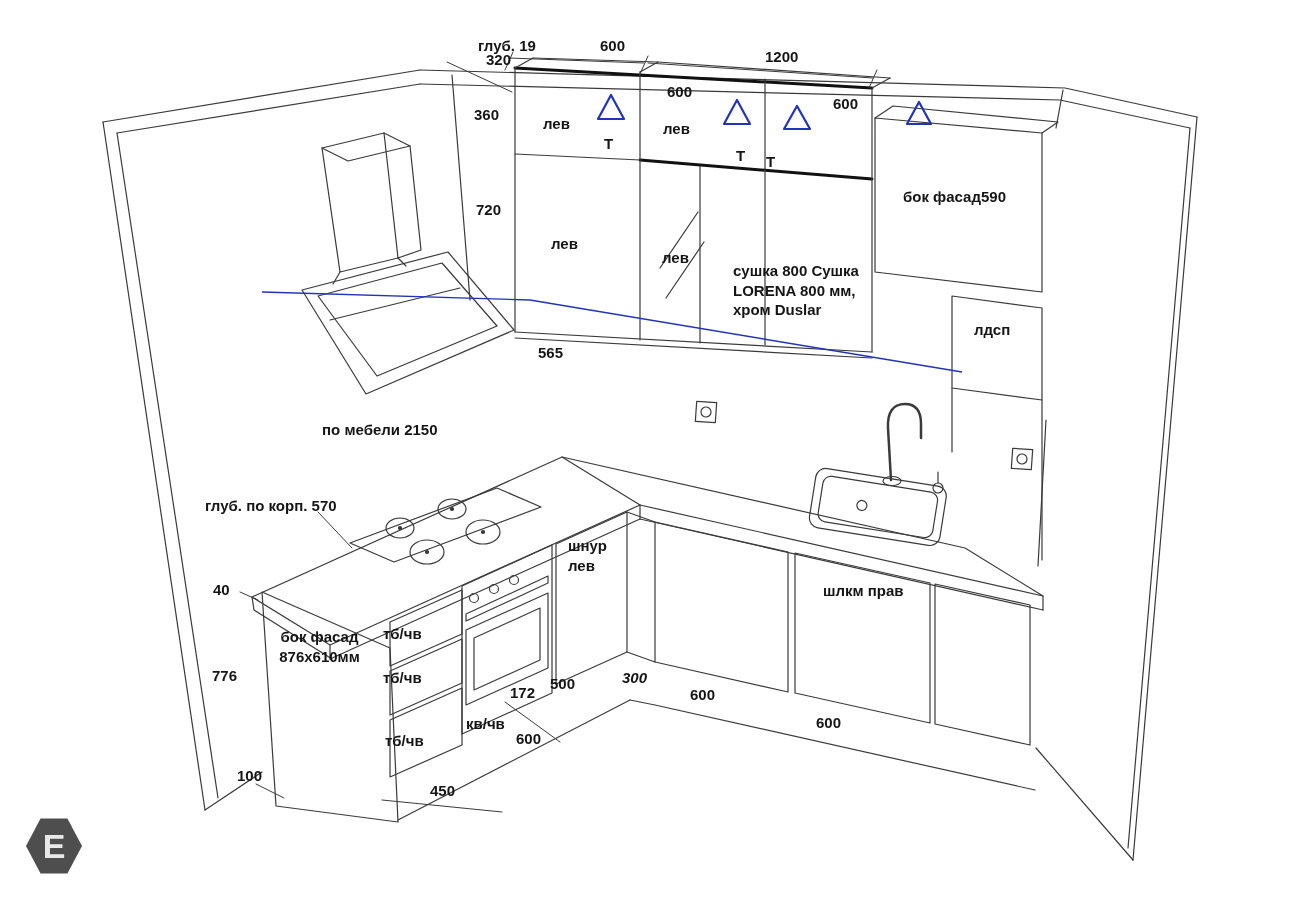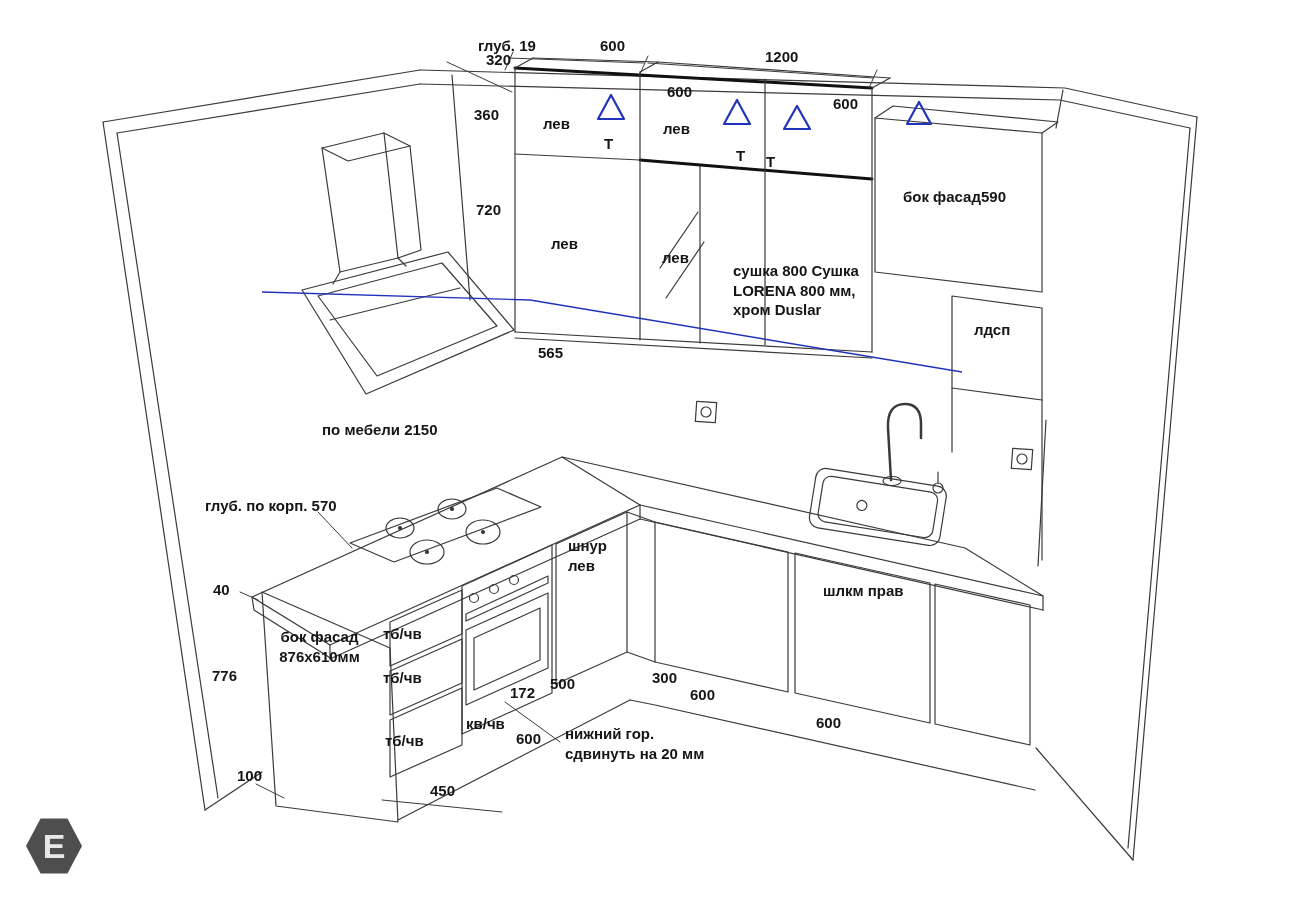--- a/index.html
+++ b/index.html
@@ -207,27 +207,25 @@
       <div class="lbl center" style="left: 272px; top: 627px; width: 95px;">бок фасад
 876х610мм</div>
       <div class="lbl" style="left: 212px; top: 666px;">776</div>
       <div class="lbl" style="left: 383px; top: 624px;">тб/чв</div>
       <div class="lbl" style="left: 383px; top: 668px;">тб/чв</div>
       <div class="lbl" style="left: 568px; top: 536px;">шнур
 лев</div>
       <div class="lbl" style="left: 823px; top: 581px;">шлкм прав</div>
       <div class="lbl" style="left: 510px; top: 683px;">172</div>
       <div class="lbl" style="left: 550px; top: 674px;">500</div>
-      <div class="lbl" style="left: 652px; top: 668px;">300</div>
+      <div class="lbl" style="left: 622px; top: 668px; font-style: italic;">300</div>
       <div class="lbl" style="left: 690px; top: 685px;">600</div>
       <div class="lbl" style="left: 385px; top: 731px;">тб/чв</div>
       <div class="lbl" style="left: 466px; top: 714px;">кв/чв</div>
       <div class="lbl" style="left: 516px; top: 729px;">600</div>
-      <div class="lbl" style="left: 565px; top: 724px; width: 160px;">нижний гор.
-сдвинуть на 20 мм</div>
       <div class="lbl" style="left: 816px; top: 713px;">600</div>
       <div class="lbl" style="left: 237px; top: 766px;">100</div>
       <div class="lbl" style="left: 430px; top: 781px;">450</div>
     </div>
 
   <div class="watermark">
     <div class="hex">
       <span>E</span>
     </div>
   </div>

